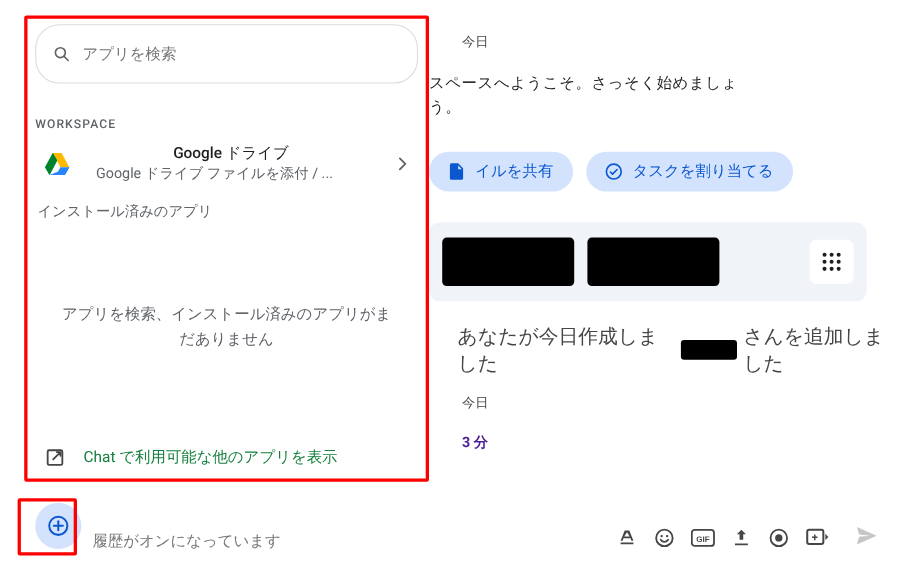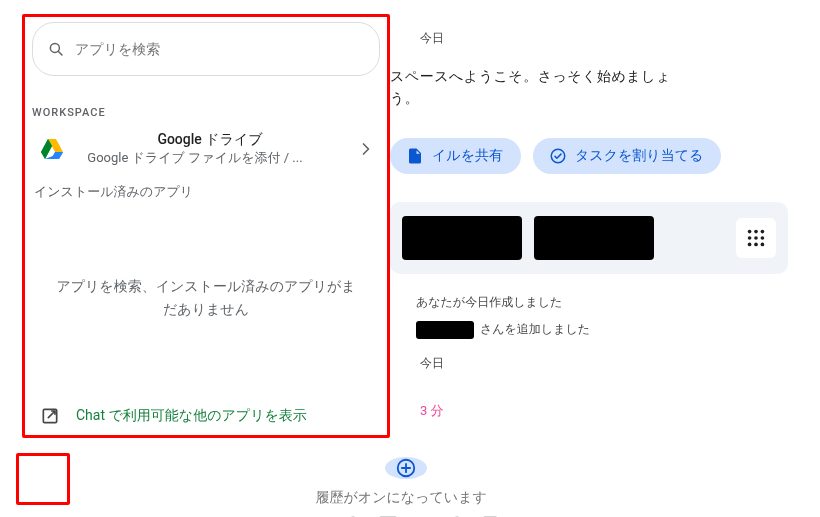--- a/index.html
+++ b/index.html
@@ -72,45 +72,43 @@
     margin-left: auto;
     background: #fff;
     border-radius: 6px;
     width: 40px; height: 40px;
     display: flex; align-items: center; justify-content: center;
     cursor: pointer;
   }
   .sysmsg {
     margin-left: 416px;
     margin-top: 20px;
-    font-size: 12px;
+    font-size: 18px;
     color: #444746;
     display: flex;
-    flex-direction: column;
     gap: 10px;
   }
   .sysmsg-row { display: flex; align-items: center; gap: 6px; }
   .black-pill {
     background: #000;
     width: 58px; height: 18px;
     border-radius: 3px;
     display: inline-block;
   }
   .date2 { margin-left: 420px; margin-top: 16px; font-size: 12px; color: #444746; }
-  .relative-time { margin-left: 420px; margin-top: 30px; font-size: 13px; color: #ec4899; }
+  .relative-time { margin-left: 420px; margin-top: 18px; font-size: 13px; color: #4c1d95; font-weight: bold; }
   .compose {
     position: absolute;
-    left: 12px;
+    left: 32px;
     bottom: 18px;
     right: 20px;
     height: 42px;
     display: flex;
-    align-items: center;
+    align-items: flex-end;
     gap: 10px;
-    flex-direction: column;
   }
   .plus-btn {
     width: 42px; height: 42px;
     border-radius: 50%;
     background: #d3e3fd;
     display: flex; align-items: center; justify-content: center;
     cursor: pointer;
   }
   .plus-btn svg { width: 22px; height: 22px; stroke: #0b57d0; fill: none; }
   .compose-input {

